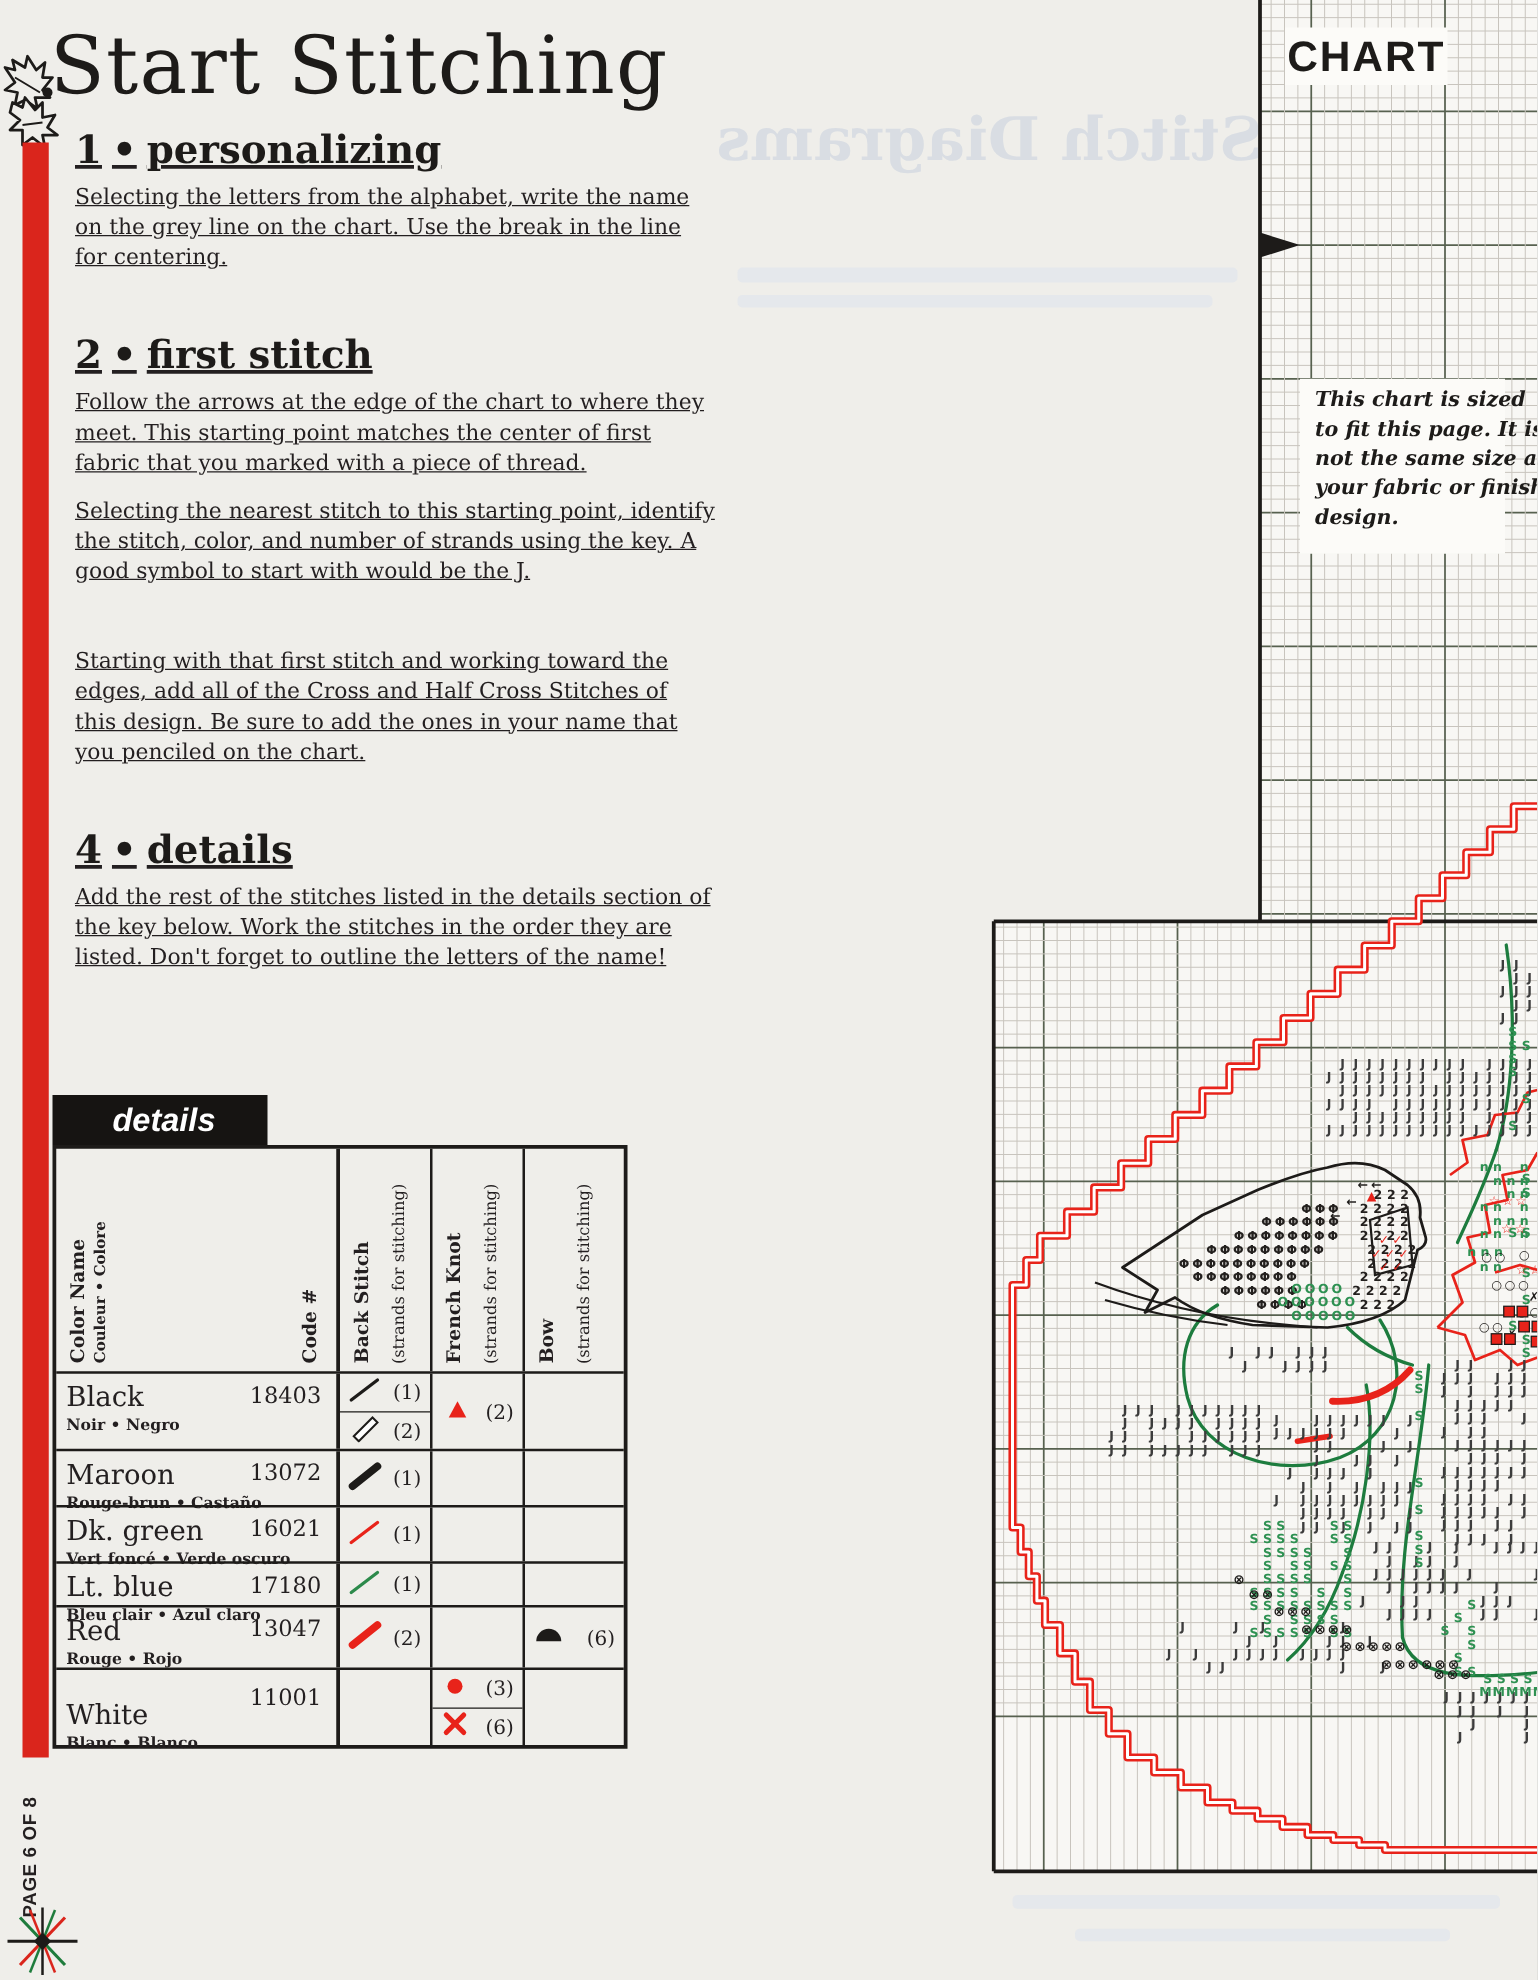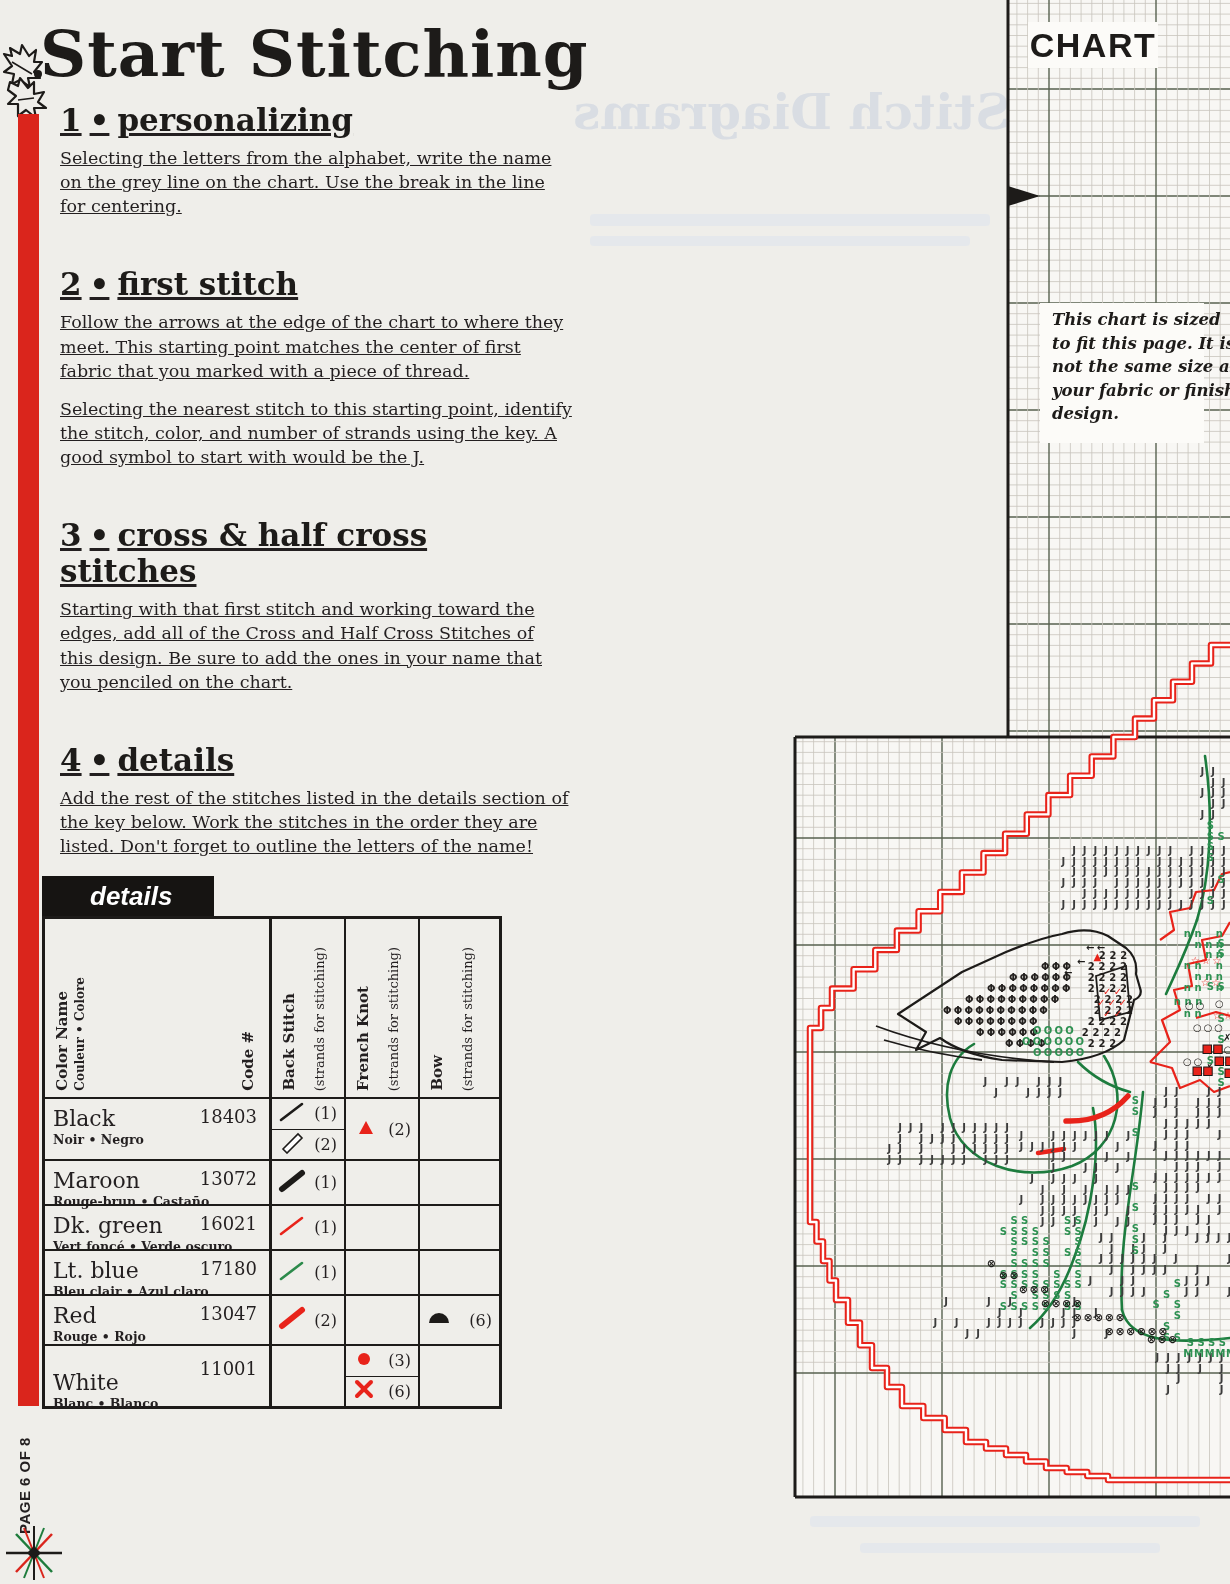--- a/index.html
+++ b/index.html
@@ -3,21 +3,21 @@
 <meta charset="utf-8">
 <style>
   html,body{margin:0;padding:0;background:#d8d6d2;}
   .page{position:relative;width:1230px;height:1584px;background:#efeeea;
         font-family:"DejaVu Serif",serif;color:#231f20;overflow:hidden;}
   
   .ghost-title{position:absolute;left:540px;top:84px;width:470px;font-size:48px;font-weight:bold;
        color:#d2d8e1;opacity:.75;transform:scaleX(-1);white-space:nowrap;overflow:hidden;}
   .ghost-bar{position:absolute;background:#e3e7ec;border-radius:4px;opacity:.9;}
   
-  .title{position:absolute;left:40px;top:16px;font-size:64px;font-weight:700;
+  .title{position:absolute;left:40px;top:16px;font-size:64px;font-weight:400;
          letter-spacing:1px;margin:0;color:#1d1b19;}
   .holly{position:absolute;left:-4px;top:40px;}
   .redbar{position:absolute;left:18px;top:114px;width:21px;height:1292px;background:#da251c;}
   
   .content{position:absolute;left:60px;top:102px;width:512px;text-decoration:underline;}
   .sec h2{font-size:31px;margin:0 0 8px 0;font-weight:bold;color:#1d1b19;}
   .sec h2 .blt{padding:0 8px;}
   .sec p{font-size:17.5px;line-height:1.38;margin:0 0 14px 0;}
   .sec{margin-bottom:30px;}
   .sec + .sec{margin-top:48px;}
@@ -929,21 +929,20 @@
     <div class="sec">
       <h2><span>1</span><span class="blt">•</span><span>personalizing</span></h2>
       <p>Selecting the letters from the alphabet, write the name on the grey line on the chart. Use the break in the line for centering.</p>
     </div>
     <div class="sec">
       <h2><span>2</span><span class="blt">•</span><span>first stitch</span></h2>
       <p>Follow the arrows at the edge of the chart to where they meet. This starting point matches the center of first fabric that you marked with a piece of thread.</p>
       <p>Selecting the nearest stitch to this starting point, identify the stitch, color, and number of strands using the key. A good symbol to start with would be the J.</p>
     </div>
     <div class="sec">
-      <h2><span>3</span><span class="blt">•</span><span>cross &amp; half cross stitches</span></h2>
       <p>Starting with that first stitch and working toward the edges, add all of the Cross and Half Cross Stitches of this design. Be sure to add the ones in your name that you penciled on the chart.</p>
     </div>
     <div class="sec">
       <h2><span>4</span><span class="blt">•</span><span>details</span></h2>
       <p>Add the rest of the stitches listed in the details section of the key below. Work the stitches in the order they are listed. Don't forget to outline the letters of the name!</p>
     </div>
   </div>
 
   <div class="dtab">details</div>
   <div class="dtable">
@@ -1029,21 +1028,21 @@
             <span class="csym"><svg width="32" height="24" viewBox="0 0 32 24">
                 <line x1="5" y1="20" x2="26" y2="4" stroke="#e8231a" stroke-width="2.6" stroke-linecap="round"></line>
               </svg></span>
             <span class="str">(1)</span>
           </div>
         </div>
       <div class="c3"></div>
         <div class="c4"></div>
     </div>
 
-    <div class="drow" style="height:45px">
+    <div class="drow" style="height:35px">
       <div class="c1">
           <div class="cname">Lt. blue</div>
           <div class="csub">Bleu clair • Azul claro</div>
           <div class="ccode">17180</div>
         </div>
       <div class="c2">
           <div class="symcell" style="height:100%">
             <span class="csym"><svg width="32" height="24" viewBox="0 0 32 24">
                 <line x1="5" y1="20" x2="26" y2="4" stroke="#2c8a4b" stroke-width="2.6" stroke-linecap="round"></line>
               </svg></span>

